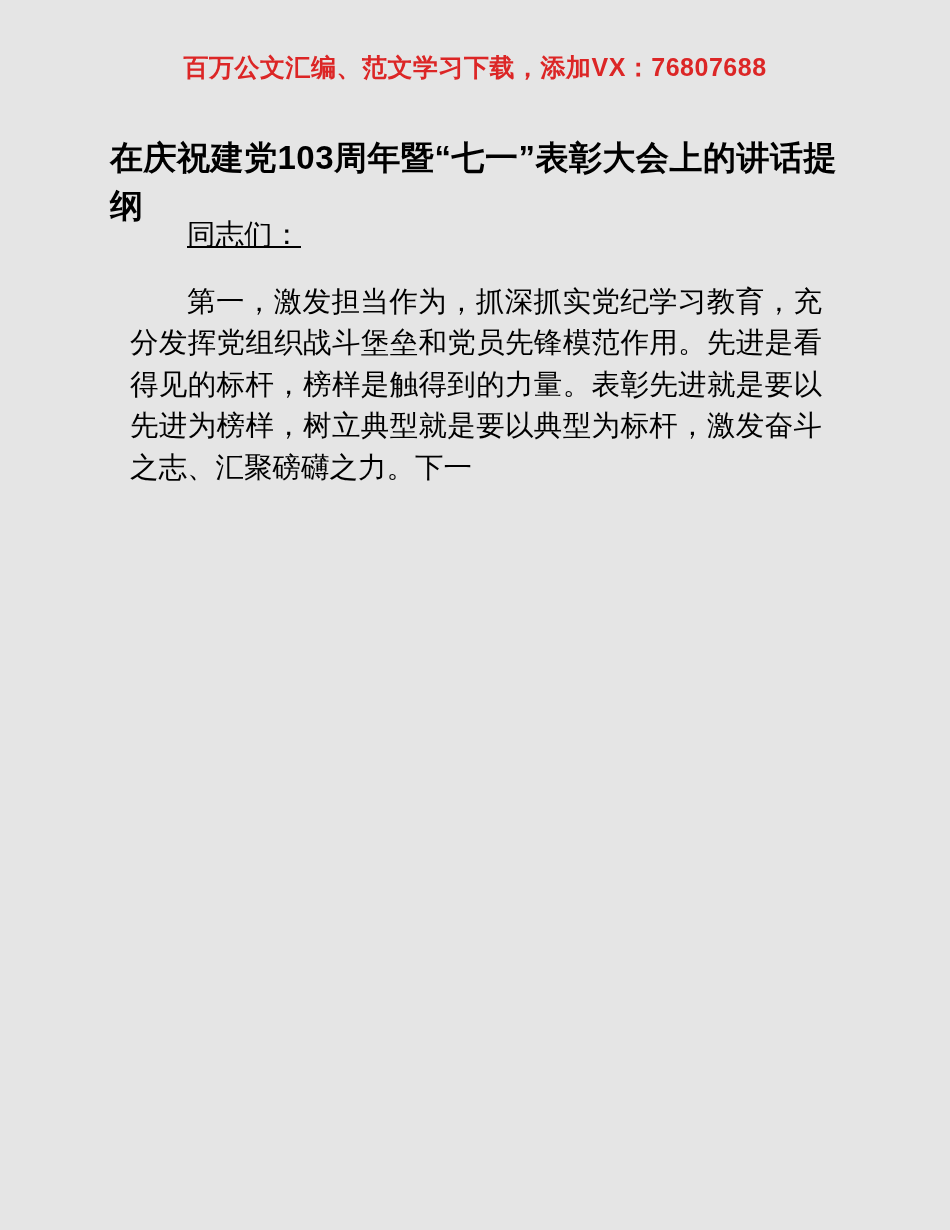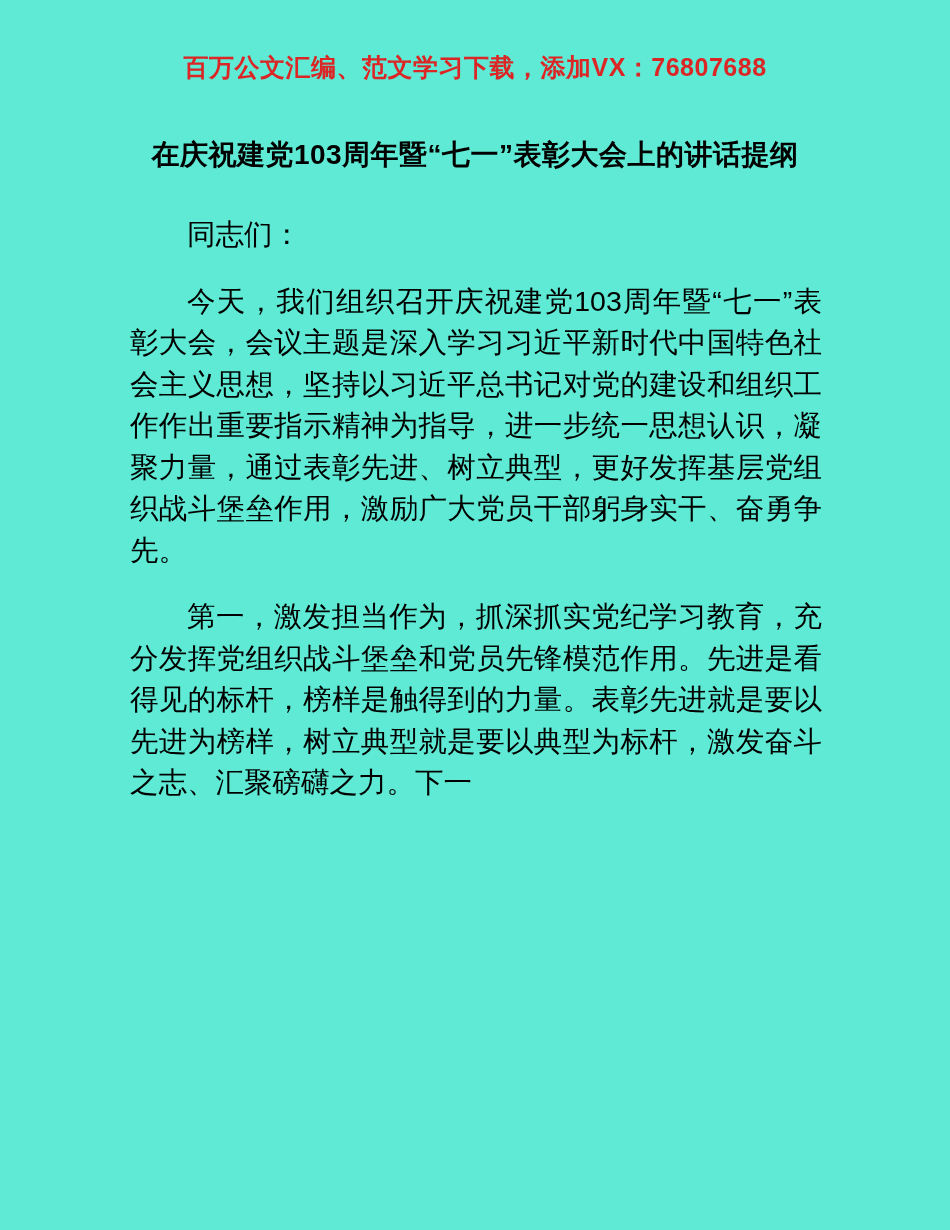--- a/index.html
+++ b/index.html
@@ -11,43 +11,42 @@
     width: 950px;
     height: 1230px;
     overflow: hidden;
     font-family: "Liberation Sans", "DejaVu Sans", sans-serif;
     -webkit-font-smoothing: antialiased;
   }
   .page {
     position: relative;
     width: 950px;
     height: 1230px;
-    background: #5eead4;
+    background: #e5e5e5;
     box-sizing: border-box;
   }
   .promo-banner {
     position: absolute;
     top: 52px;
     left: 0;
     width: 950px;
     text-align: center;
     color: #dc2626;
     font-size: 25px;
     font-weight: 700;
     letter-spacing: 0.5px;
     line-height: 1.2;
     white-space: nowrap;
   }
   .doc-title {
     position: absolute;
     top: 112px;
     left: 110px;
     width: 730px;
-    text-align: center;
-    font-size: 28px;
+    font-size: 33px;
     font-weight: 700;
     color: #000000;
     line-height: 48px;
     letter-spacing: 0.5px;
   }
   .body-block {
     position: absolute;
     top: 214px;
     left: 130px;
     width: 692px;
@@ -61,30 +60,30 @@
     text-indent: 2em;
     margin: 0 0 25px 0;
     letter-spacing: 0px;
     font-weight: 400;
   }
   .para:last-child {
     margin-bottom: 0;
   }
   .para-salutation {
     text-indent: 2em;
+    text-decoration: underline;
   }
 </style>
 </head>
 <body>
 
 <div class="page">
 
   <div class="promo-banner">百万公文汇编、范文学习下载，添加VX：76807688</div>
 
   <h1 class="doc-title">在庆祝建党103周年暨“七一”表彰大会上的讲话提纲</h1>
 
   <div class="body-block">
     <p class="para para-salutation">同志们：</p>
-    <p class="para">今天，我们组织召开庆祝建党103周年暨“七一”表彰大会，会议主题是深入学习习近平新时代中国特色社会主义思想，坚持以习近平总书记对党的建设和组织工作作出重要指示精神为指导，进一步统一思想认识，凝聚力量，通过表彰先进、树立典型，更好发挥基层党组织战斗堡垒作用，激励广大党员干部躬身实干、奋勇争先。</p>
     <p class="para">第一，激发担当作为，抓深抓实党纪学习教育，充分发挥党组织战斗堡垒和党员先锋模范作用。先进是看得见的标杆，榜样是触得到的力量。表彰先进就是要以先进为榜样，树立典型就是要以典型为标杆，激发奋斗之志、汇聚磅礴之力。下一</p>
   </div>
 
 </div>
 
 </body></html>

